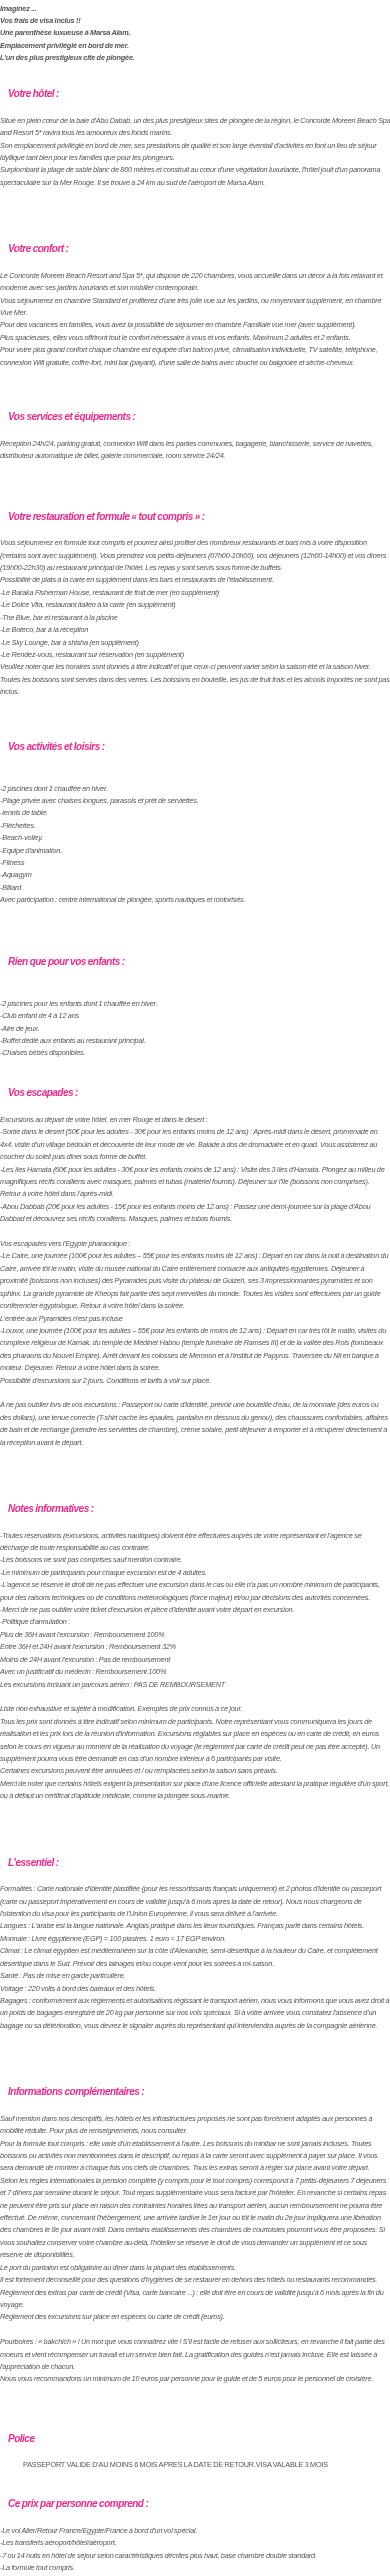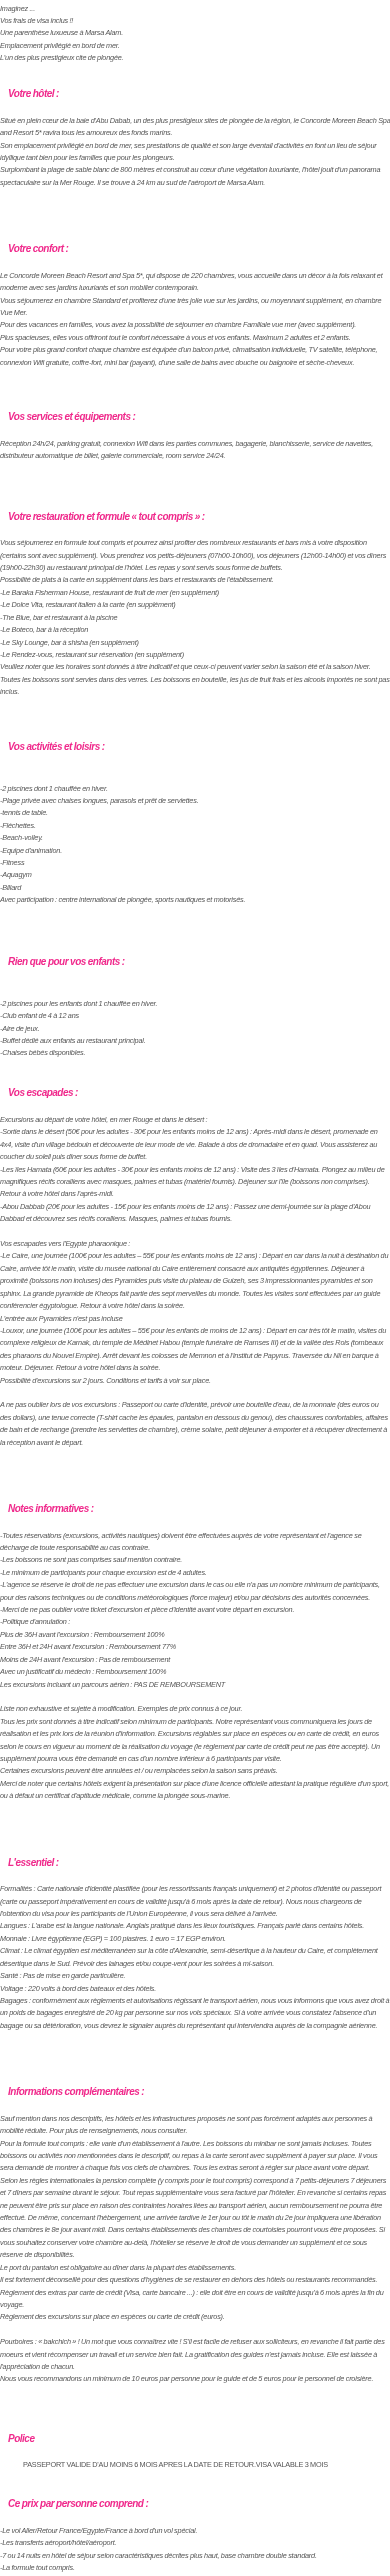--- a/index.html
+++ b/index.html
@@ -6,21 +6,21 @@
   body {
     width: 391px;
     font-family: "Liberation Sans", sans-serif;
     font-style: italic;
     color: #555555;
     font-size: 7.3px;
     letter-spacing: -0.2px;
     word-spacing: -0.3px;
   }
   .page { padding: 0 0 0 0; width: 391px; box-sizing: border-box; }
-  .line { margin: 0; line-height: 12.4px; }
+  .line { margin: 0; line-height: 12.4px; font-weight: bold; }
   .intro { padding-top: 2.6px; }
   h2.section-title {
     font-family: "Liberation Sans", sans-serif;
     font-style: italic;
     font-weight: bold;
     color: #f02a8c;
     font-size: 10px;
     letter-spacing: -0.5px;
     margin: 8px;
     line-height: 15.5px;
@@ -150,21 +150,21 @@
   <section>
     <h2 class="section-title" style="color: rgb(240, 42, 140);">Notes informatives :</h2>
     <div class="sp-s"></div>
     <p class="para">-Toutes réservations (excursions, activités nautiques) doivent être effectuées auprès de votre représentant et l'agence se décharge de toute responsabilité au cas contraire.</p>
     <p class="para">-Les boissons ne sont pas comprises sauf mention contraire.</p>
     <p class="para">-Le minimum de participants pour chaque excursion est de 4 adultes.</p>
     <p class="para">-L'agence se réserve le droit de ne pas effectuer une excursion dans le cas ou elle n'a pas un nombre minimum de participants, pour des raisons techniques ou de conditions météorologiques (force majeur) et/ou par décisions des autorités concernées.</p>
     <p class="para">-Merci de ne pas oublier votre ticket d'excursion et pièce d'identité avant votre départ en excursion.</p>
     <p class="para">-Politique d'annulation :</p>
     <p class="para">Plus de 36H avant l'excursion : Remboursement 100%</p>
-    <p class="para">Entre 36H et 24H avant l'excursion : Remboursement 77%</p>
+    <p class="para">Entre 36H et 24H avant l'excursion : Remboursement 32%</p>
     <p class="para">Moins de 24H avant l'excursion : Pas de remboursement</p>
     <p class="para">Avec un justificatif du médecin : Remboursement 100%</p>
     <p class="para">Les excursions incluant un parcours aérien : PAS DE REMBOURSEMENT</p>
     <div class="blank"></div>
     <p class="para">Liste non exhaustive et sujette à modification. Exemples de prix connus à ce jour.</p>
     <p class="para">Tous les prix sont donnés à titre indicatif selon minimum de participants. Notre représentant vous communiquera les jours de réalisation et les prix lors de la réunion d'information. Excursions réglables sur place en espèces ou en carte de crédit, en euros selon le cours en vigueur au moment de la réalisation du voyage (le règlement par carte de crédit peut ne pas être accepté). Un supplément pourra vous être demandé en cas d'un nombre inférieur à 6 participants par visite.</p>
     <p class="para">Certaines excursions peuvent être annulées et / ou remplacées selon la saison sans préavis.</p>
     <p class="para">Merci de noter que certains hôtels exigent la présentation sur place d'une licence officielle attestant la pratique régulière d'un sport, ou à défaut un certificat d'aptitude médicale, comme la plongée sous-marine.</p>
   </section>
 

